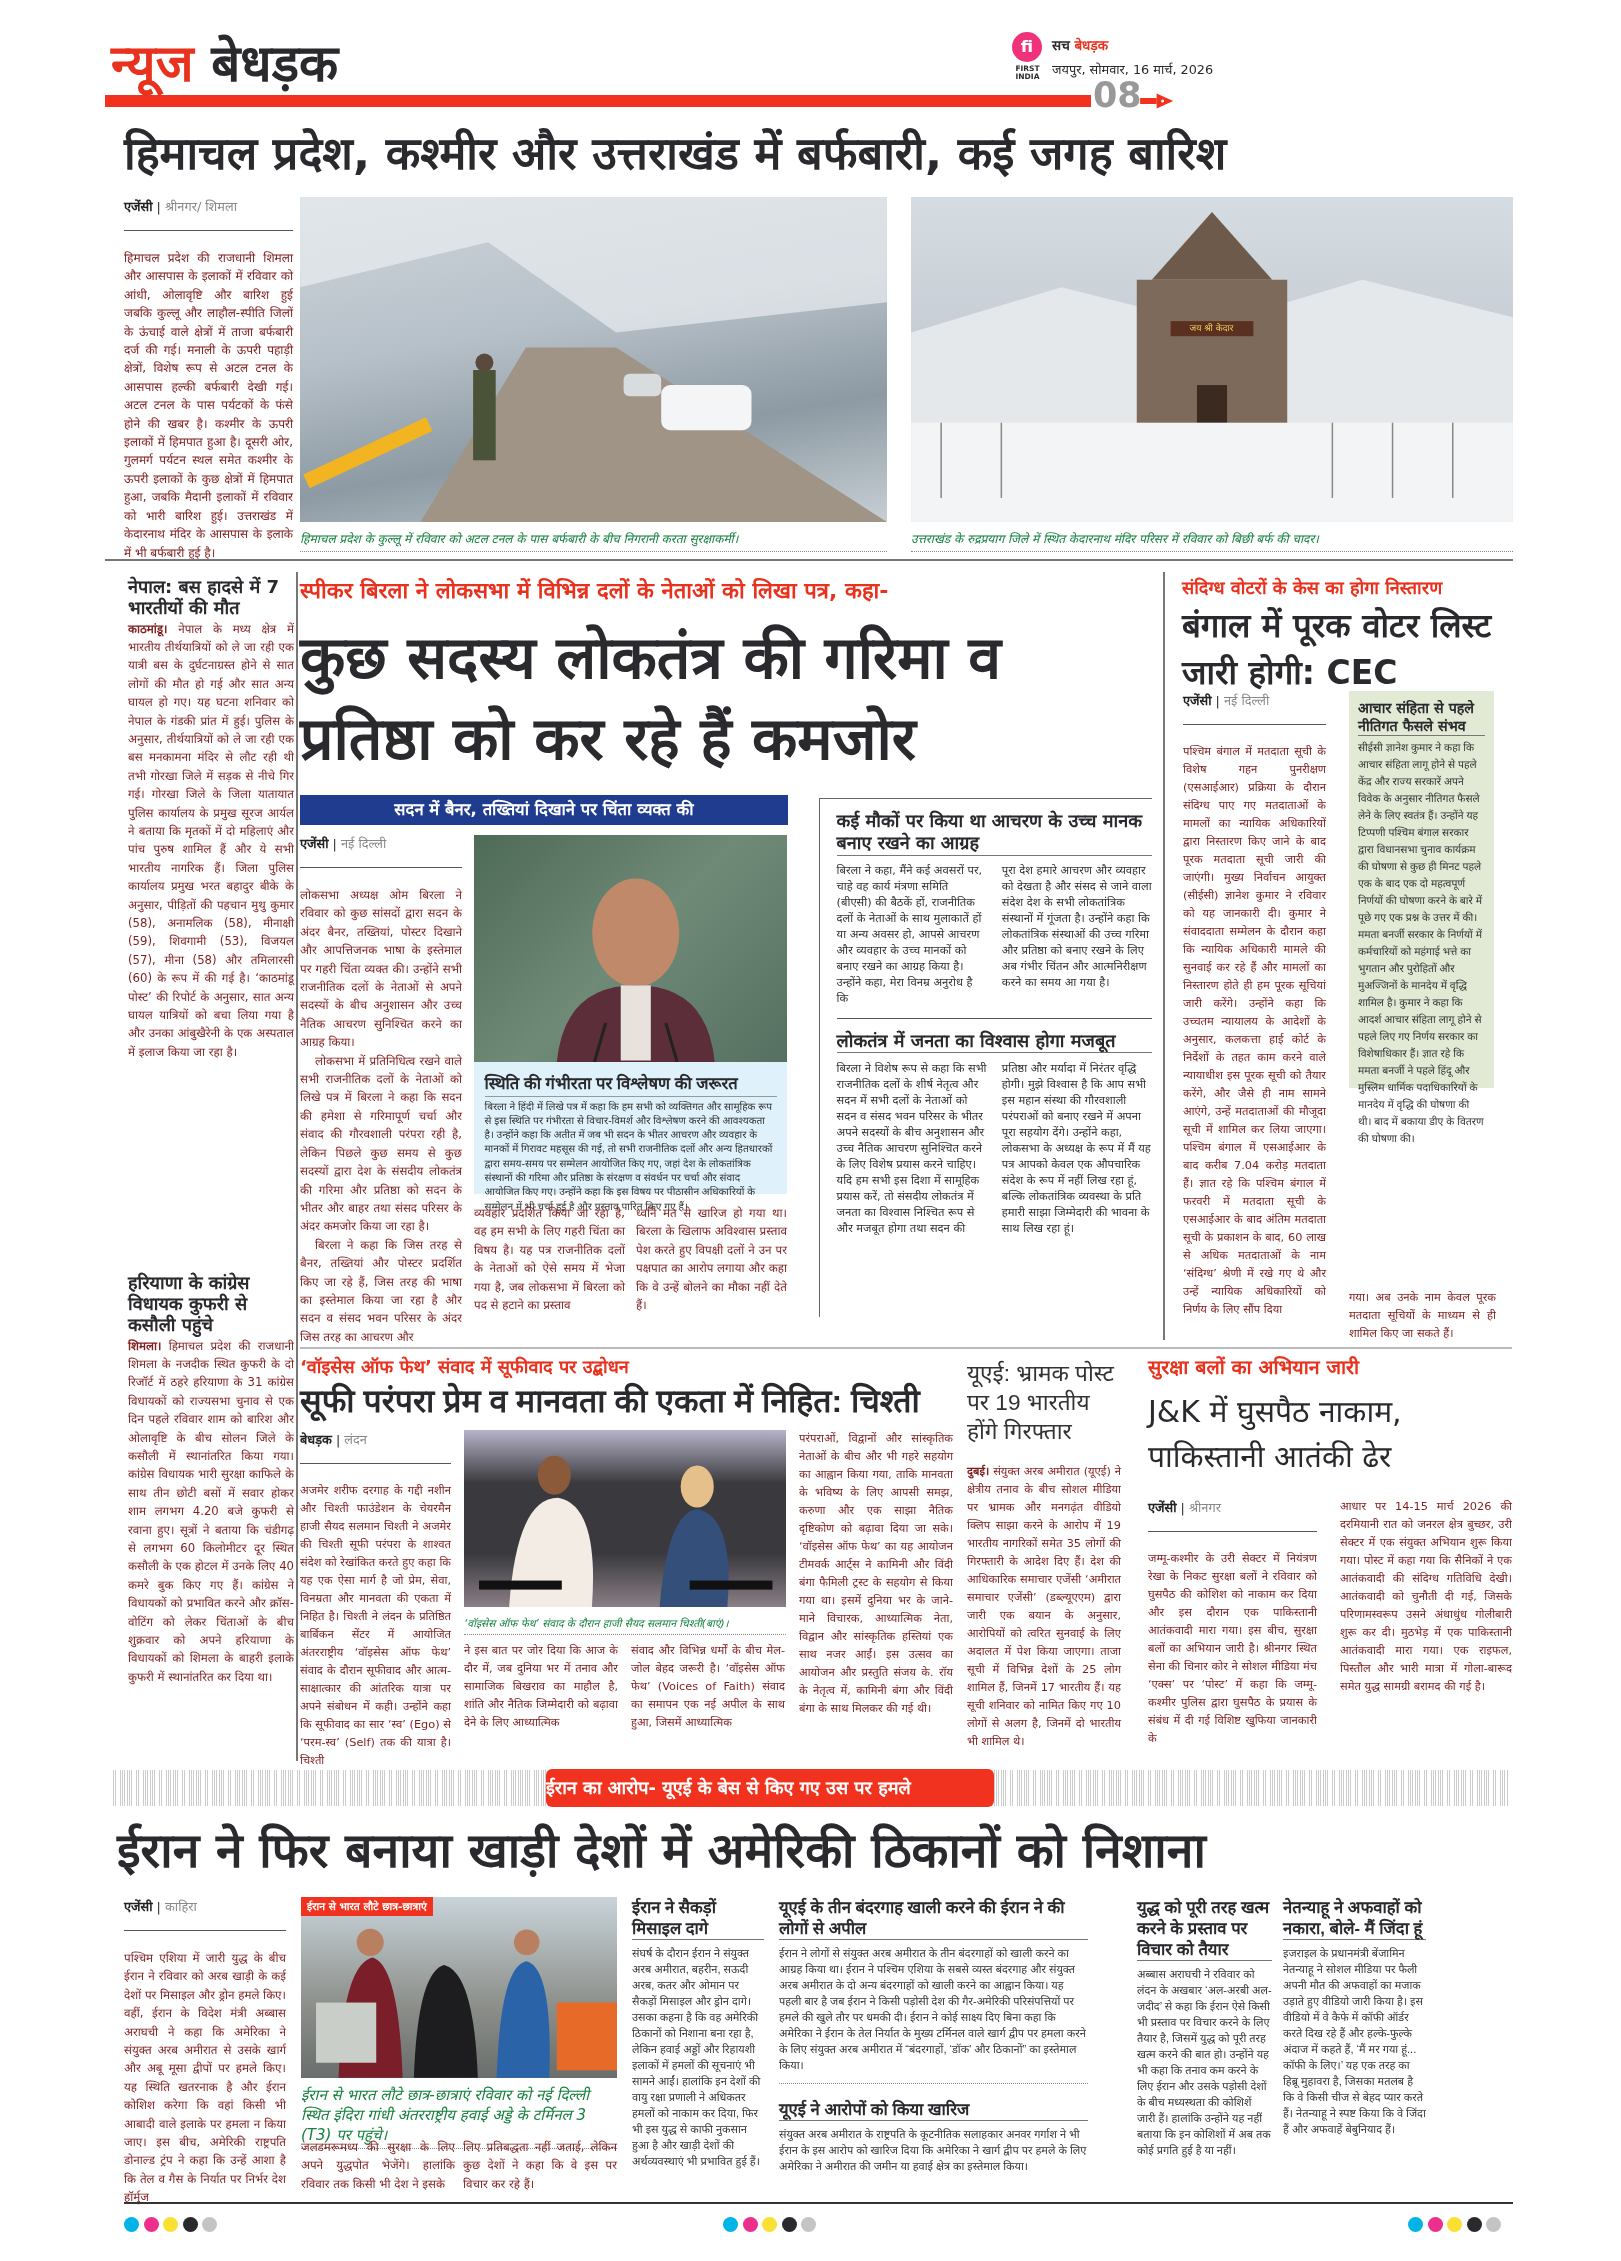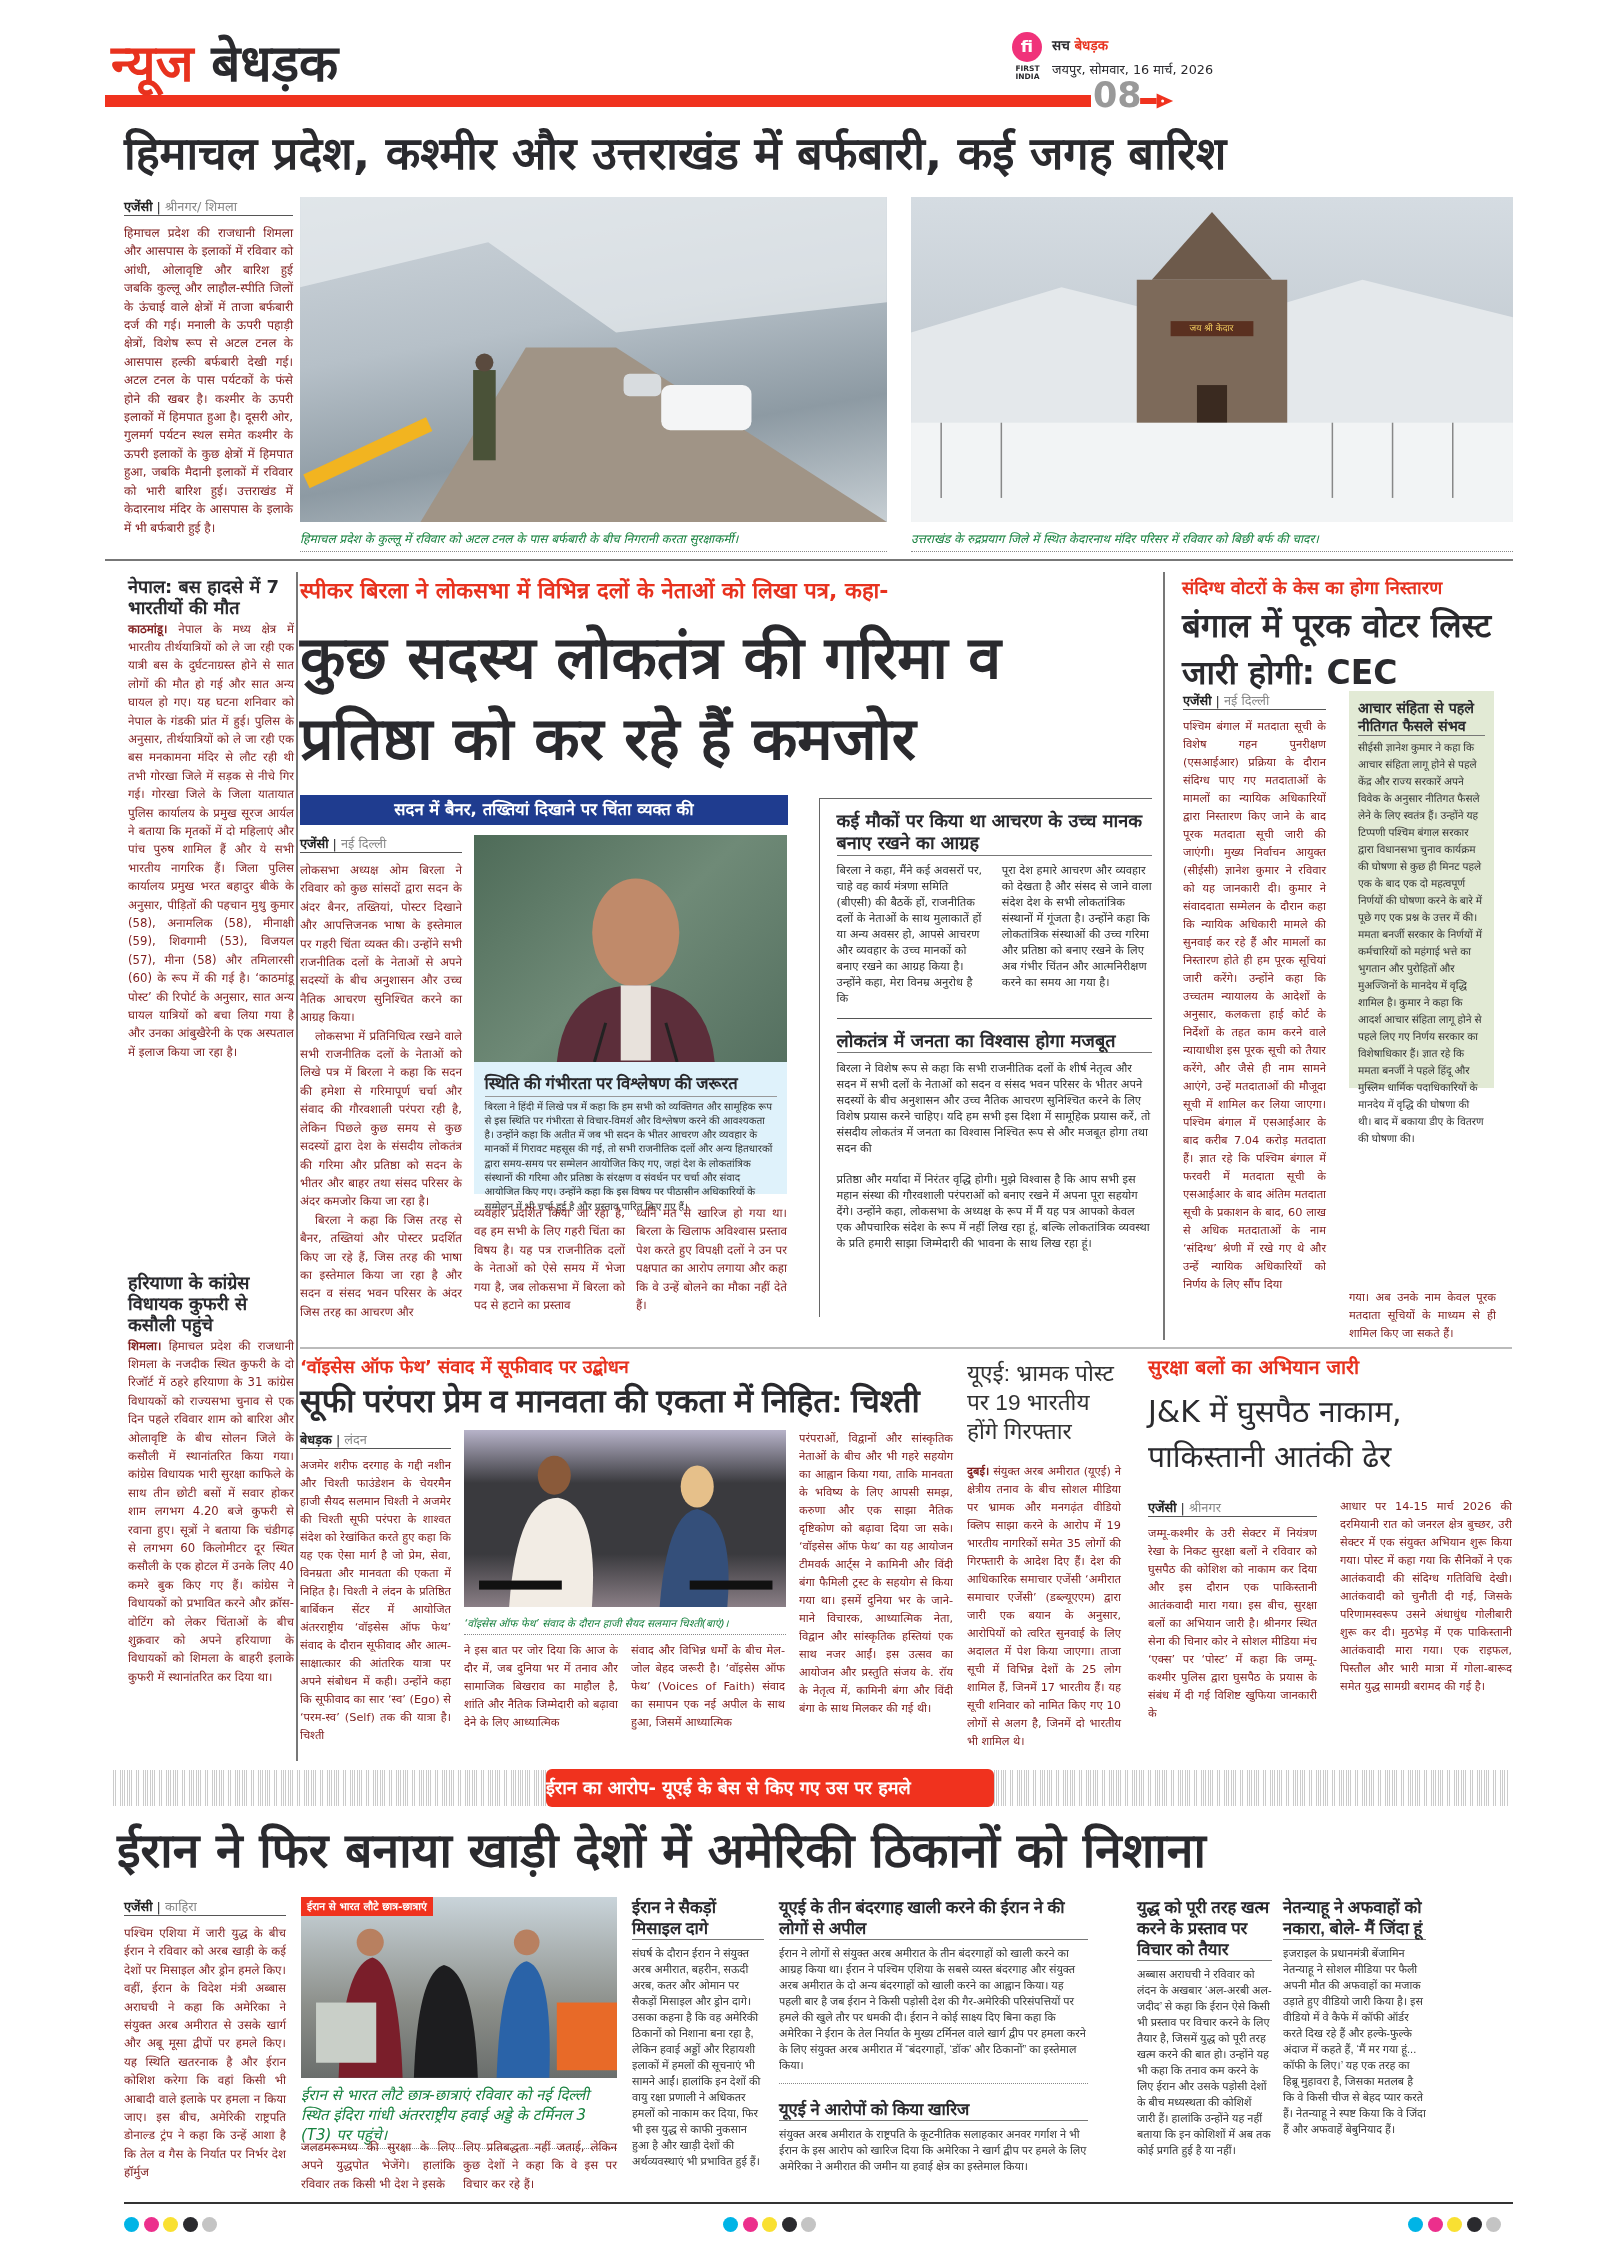--- a/index.html
+++ b/index.html
@@ -1,20 +1,20 @@
 <!DOCTYPE html>
 <html style="font-size:12px"><head>
 <meta charset="utf-8">
 <style>
 *{box-sizing:border-box;margin:0;padding:0}
 body{width:1621px;height:2261px;background:#fff;font-family:"DejaVu Sans",sans-serif;color:#2a2a2e;position:relative;overflow:hidden}
 .abs{position:absolute}
 .txt{font-size:12.8px;line-height:19px;text-align:justify;color:#7f1d1d}
 .cond{font-family:"Liberation Sans Narrow","Liberation Sans",sans-serif;font-stretch:condensed}
-.dateline{font-size:12.8px;border-bottom:1.5px solid #555;padding-bottom:0;margin-bottom:8px}
+.dateline{font-size:12.8px;border-bottom:1.5px solid #555;padding-bottom:15px;margin-bottom:18px}
 .dateline b{font-weight:bold;color:#222}
 .dateline span{color:#888}
 .red{color:#e8321e}
 .hdr-bar{background:#f0321e}
 .photo{overflow:hidden}
 .caption{font-style:italic;font-size:12px;color:#15803d;border-bottom:0.8px dotted #888;padding:4.5px 0 4.5px}
 .vline{background:#777;width:2.3px}
 .hline{background:#777;height:2.3px}
 .sub-h{font-weight:bold;font-size:22.6px;line-height:27px;border-bottom:1.5px solid #777}
 .dot{width:15px;height:15px;border-radius:50%;display:inline-block;margin-right:4.5px}
@@ -125,21 +125,21 @@
 <p class="abs txt" style="left:636px;top:1204px;width:151px;font-size:11.7px;line-height:18.4px;">ध्वनि मत से खारिज हो गया था। बिरला के खिलाफ अविश्वास प्रस्ताव पेश करते हुए विपक्षी दलों ने उन पर पक्षपात का आरोप लगाया और कहा कि वे उन्हें बोलने का मौका नहीं देते हैं।</p>
 
 <div class="abs" style="left:819px;top:798px;width:333px;height:519px;border-left:1.5px solid #666;border-top:1.5px solid #666;padding:10.5px 0 0 16.6px;">
   <div class="sub-h" style="font-size:18px;line-height:22.6px;">कई मौकों पर किया था आचरण के उच्च मानक बनाए रखने का आग्रह</div>
   <div style="display:flex;gap:15px;margin-top:7.5px;">
     <p style="flex:1;font-size:11.3px;line-height:16px;color:#333;">बिरला ने कहा, मैंने कई अवसरों पर, चाहे वह कार्य मंत्रणा समिति (बीएसी) की बैठकें हों, राजनीतिक दलों के नेताओं के साथ मुलाकातें हों या अन्य अवसर हो, आपसे आचरण और व्यवहार के उच्च मानकों को बनाए रखने का आग्रह किया है। उन्होंने कहा, मेरा विनम्र अनुरोध है कि</p>
     <p style="flex:1;font-size:11.3px;line-height:16px;color:#333;">पूरा देश हमारे आचरण और व्यवहार को देखता है और संसद से जाने वाला संदेश देश के सभी लोकतांत्रिक संस्थानों में गूंजता है। उन्होंने कहा कि लोकतांत्रिक संस्थाओं की उच्च गरिमा और प्रतिष्ठा को बनाए रखने के लिए अब गंभीर चिंतन और आत्मनिरीक्षण करने का समय आ गया है।</p>
   </div>
   <div style="height:1.5px;background:#555;margin:10.5px 0 10.5px;"></div>
   <div class="sub-h" style="font-size:18px;line-height:22.6px;">लोकतंत्र में जनता का विश्वास होगा मजबूत</div>
-  <div style="display:flex;gap:15px;margin-top:7.5px;flex-direction:column;">
+  <div style="display:flex;gap:15px;margin-top:7.5px;">
     <p style="flex:1;font-size:11.3px;line-height:16px;color:#333;">बिरला ने विशेष रूप से कहा कि सभी राजनीतिक दलों के शीर्ष नेतृत्व और सदन में सभी दलों के नेताओं को सदन व संसद भवन परिसर के भीतर अपने सदस्यों के बीच अनुशासन और उच्च नैतिक आचरण सुनिश्चित करने के लिए विशेष प्रयास करने चाहिए। यदि हम सभी इस दिशा में सामूहिक प्रयास करें, तो संसदीय लोकतंत्र में जनता का विश्वास निश्चित रूप से और मजबूत होगा तथा सदन की</p>
     <p style="flex:1;font-size:11.3px;line-height:16px;color:#333;">प्रतिष्ठा और मर्यादा में निरंतर वृद्धि होगी। मुझे विश्वास है कि आप सभी इस महान संस्था की गौरवशाली परंपराओं को बनाए रखने में अपना पूरा सहयोग देंगे। उन्होंने कहा, लोकसभा के अध्यक्ष के रूप में मैं यह पत्र आपको केवल एक औपचारिक संदेश के रूप में नहीं लिख रहा हूं, बल्कि लोकतांत्रिक व्यवस्था के प्रति हमारी साझा जिम्मेदारी की भावना के साथ लिख रहा हूं।</p>
   </div>
 </div>
 
 <div class="abs vline" style="left:1163px;top:572px;height:768px;"></div>
 
 <div class="abs red" style="left:1182px;top:576px;width:331px;font-size:18px;font-weight:bold;line-height:24px;">संदिग्ध वोटरों के केस का होगा निस्तारण</div>
 <h2 class="abs" style="left:1182px;top:602px;width:331px;font-size:33px;line-height:47px;font-weight:bold;">बंगाल में पूरक वोटर लिस्ट जारी होगी: CEC</h2>
 <div class="abs" style="left:1183px;top:691px;width:143px;">

